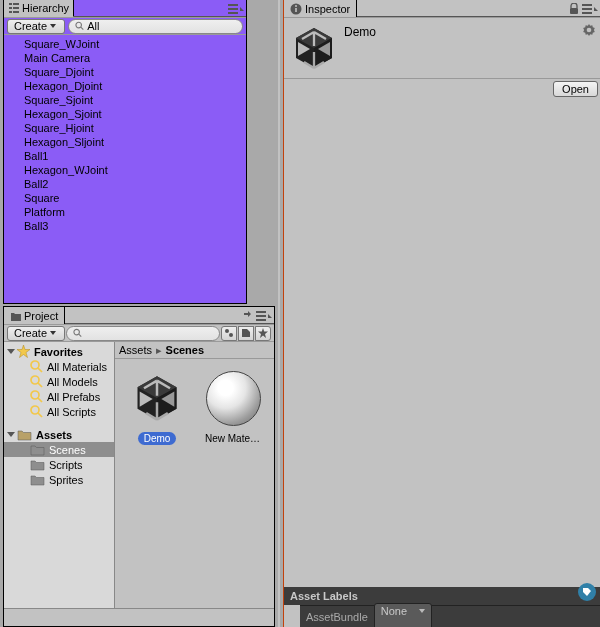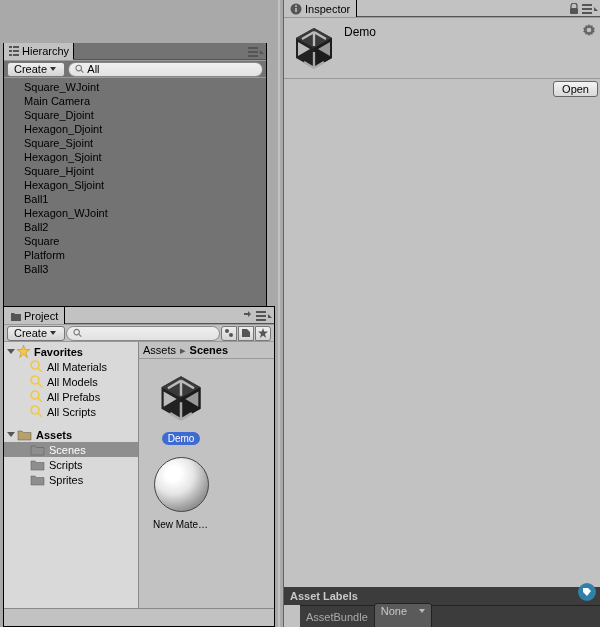--- a/index.html
+++ b/index.html
@@ -2,21 +2,21 @@
 <html><head>
 <meta charset="utf-8">
 <style>
 * { margin: 0; padding: 0; box-sizing: border-box; font-family: Arial, Helvetica, sans-serif; font-size: 11px; }
 body { background: #c2c2c2; width: 600px; height: 627px; overflow: hidden; position: relative; }
 
 
 .left-col { position: absolute; left: 0; top: 0; width: 278px; height: 627px; background: #a9a9a9; }
 
 
-.hierarchy { position: absolute; left: 3px; top: 0; width: 264px; height: 304px; background: #737373; border: 1px solid #000; border-top: none; margin-top: 43px; }
+.hierarchy { position: absolute; left: 3px; top: 0; width: 244px; height: 304px; background: #8b5cf6; border: 1px solid #000; border-top: none; }
 .hierarchy .tab { position: absolute; left: 0; top: 0; display: flex; align-items: center; height: 17px; padding: 0 4px; background: #c2c2c2; border-right: 1px solid #000; border-bottom: 1px solid transparent; z-index: 2; }
 .tab-border { position: absolute; left: 0; top: 16px; width: 100%; border-top: 1px solid #555; }
 .hierarchy .tab svg, .project .tab svg, .inspector-tab svg { width: 12px; height: 12px; margin-right: 2px; }
 .panel-menu-icon { position: absolute; right: 2px; top: 0; height: 17px; display: flex; align-items: center; }
 .panel-menu-icon svg { width: 16px; height: 12px; fill: #555; }
 
 .panel-toolbar { position: absolute; left: 0; top: 17px; height: 18px; width: 100%; border-top: 1px solid #9a9a9a; border-bottom: 1px solid #9a9a9a; display: flex; align-items: center; padding: 0 3px; gap: 3px; }
 .toolbar-btn { background: linear-gradient(#efefef,#d4d4d4); border: 1px solid #777; border-radius: 3px; height: 15px; padding: 0 8px 0 6px; display: flex; align-items: center; gap: 3px; cursor: pointer; }
 .toolbar-btn .tri { width: 0; height: 0; border-left: 3px solid transparent; border-right: 3px solid transparent; border-top: 4px solid #333; }
 .search-box { flex: 1; background: linear-gradient(#efefef,#e2e2e2); border: 1px solid #888; border-radius: 8px; height: 15px; display: flex; align-items: center; padding: 0 6px; gap: 3px; }
@@ -29,21 +29,21 @@
 
 .project { position: absolute; left: 3px; top: 306px; width: 272px; height: 321px; background: #c2c2c2; border: 1px solid #000; border-top: 1px solid #000; }
 .project .tab { position: absolute; left: 0; top: 0; display: flex; align-items: center; height: 17px; padding: 0 6px; background: #c2c2c2; border-right: 1px solid #000; z-index: 2; }
 .project-toolbar { position: absolute; left: 0; top: 17px; height: 18px; width: 100%; border-top: 1px solid #9a9a9a; border-bottom: 1px solid #9a9a9a; display: flex; align-items: center; padding: 0 3px; gap: 1px; }
 .mini-btn { background: linear-gradient(#efefef,#d4d4d4); border: 1px solid #777; width: 16px; height: 15px; display: flex; align-items: center; justify-content: center; cursor: pointer; }
 .mini-btn.first { border-radius: 3px 0 0 3px; }
 .mini-btn.last { border-radius: 0 3px 3px 0; }
 .mini-btn svg { width: 10px; height: 10px; fill: #555; }
 
 .proj-body { position: absolute; left: 0; top: 35px; right: 0; bottom: 18px; display: flex; }
-.proj-sidebar { width: 135px; background: #d9d9d9; border-right: 1px solid #888; overflow: auto; padding-top: 2px; }
+.proj-sidebar { width: 111px; background: #d9d9d9; border-right: 1px solid #888; overflow: auto; padding-top: 2px; }
 .proj-sidebar .cat { display: flex; align-items: center; padding: 1px 0 1px 3px; gap: 2px; cursor: pointer; }
 .proj-sidebar .cat.sel { background: #8e8e8e; color: #fff; }
 .proj-sidebar .cat.sub { padding-left: 26px; }
 .proj-sidebar .cat .fold { width: 0; height: 0; border-top: 4px solid transparent; border-bottom: 4px solid transparent; border-left: 5px solid #555; flex-shrink: 0; }
 .proj-sidebar .cat .fold.open { border-left: 4px solid transparent; border-right: 4px solid transparent; border-top: 5px solid #555; border-bottom: none; }
 .star { width: 13px; height: 13px; flex-shrink: 0; }
 .folder-ico { width: 15px; height: 13px; flex-shrink: 0; }
 .search-save { width: 13px; height: 13px; flex-shrink: 0; }
 .proj-sidebar .cat .lbl { margin-left: 2px; white-space: nowrap; }
 .proj-sidebar .cat.hdr .lbl { font-weight: bold; }

